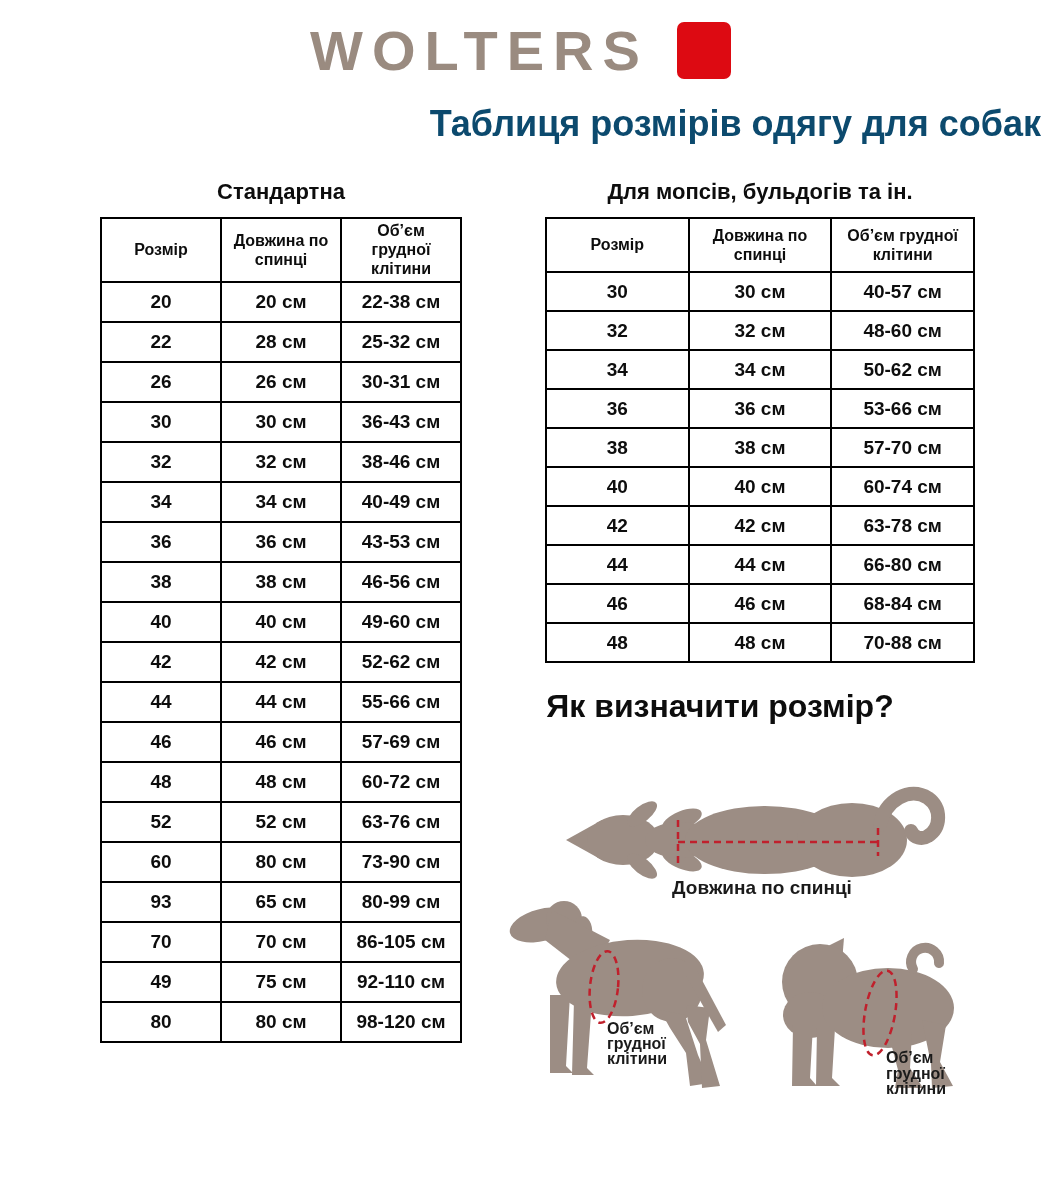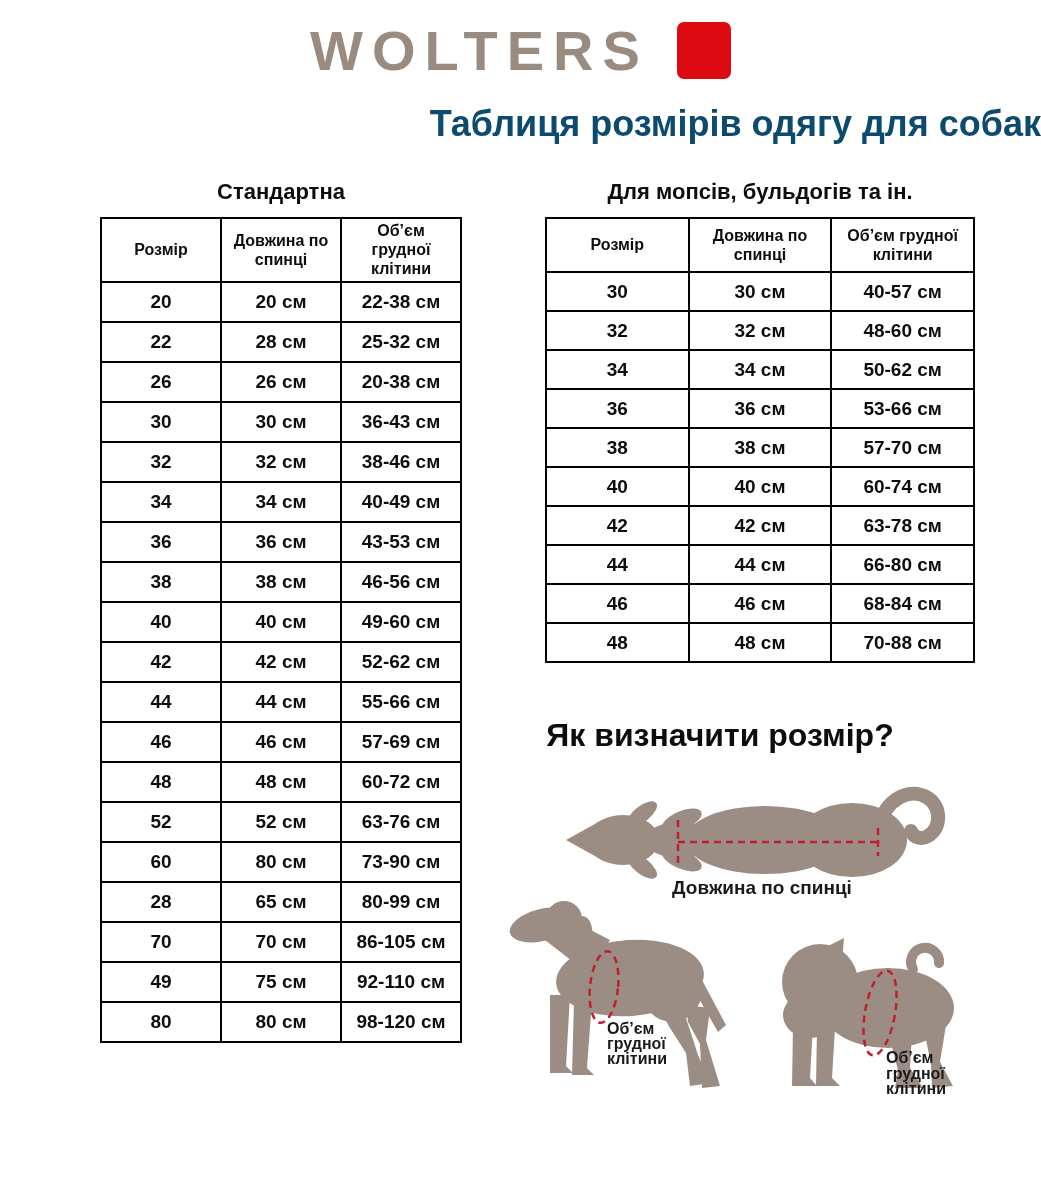--- a/index.html
+++ b/index.html
@@ -23,21 +23,21 @@
   .col-right{left:545px;width:430px;}
   .subtitle{text-align:center;font-size:22px;font-weight:700;margin:0 0 13px 0;line-height:25px;color:#0d0d0d;}
   table{border-collapse:collapse;width:100%;table-layout:fixed;background:#fff;}
   th,td{border:2px solid #000;text-align:center;vertical-align:middle;padding:0;color:#0d0d0d;}
   th{font-size:16px;font-weight:700;height:48px;line-height:1.2;padding:2px 4px;}
   td{font-size:19px;font-weight:700;}
   .col-left td{height:38px;}
   .col-right td{height:37px;}
 
   
-  .guide-title{left:450px;top:717px;width:540px;text-align:center;font-size:32px;font-weight:700;color:#0d0d0d;}
+  .guide-title{left:450px;top:688px;width:540px;text-align:center;font-size:32px;font-weight:700;color:#0d0d0d;}
   svg.guide-art{left:490px;top:770px;}
   .svg-label-lg{font-size:19px;font-weight:700;fill:#1a1a1a;font-family:"Liberation Sans",sans-serif;}
   .svg-label-sm{font-size:16px;font-weight:700;fill:#1a1a1a;font-family:"Liberation Sans",sans-serif;}
 </style>
 </head>
 <body>
 
 <div class="abs logo-row">
   <span class="logo-text">WOLTERS</span>
   <span class="logo-mark"></span>
@@ -62,21 +62,21 @@
           <td>22-38 см</td>
         </tr>
         <tr>
           <td>22</td>
           <td>28 см</td>
           <td>25-32 см</td>
         </tr>
         <tr>
           <td>26</td>
           <td>26 см</td>
-          <td>20-38 см</td>
+          <td>30-31 см</td>
         </tr>
         <tr>
           <td>30</td>
           <td>30 см</td>
           <td>36-43 см</td>
         </tr>
         <tr>
           <td>32</td>
           <td>32 см</td>
           <td>38-46 см</td>
@@ -125,21 +125,21 @@
           <td>52</td>
           <td>52 см</td>
           <td>63-76 см</td>
         </tr>
         <tr>
           <td>60</td>
           <td>80 см</td>
           <td>73-90 см</td>
         </tr>
         <tr>
-          <td>28</td>
+          <td>93</td>
           <td>65 см</td>
           <td>80-99 см</td>
         </tr>
         <tr>
           <td>70</td>
           <td>70 см</td>
           <td>86-105 см</td>
         </tr>
         <tr>
           <td>49</td>

